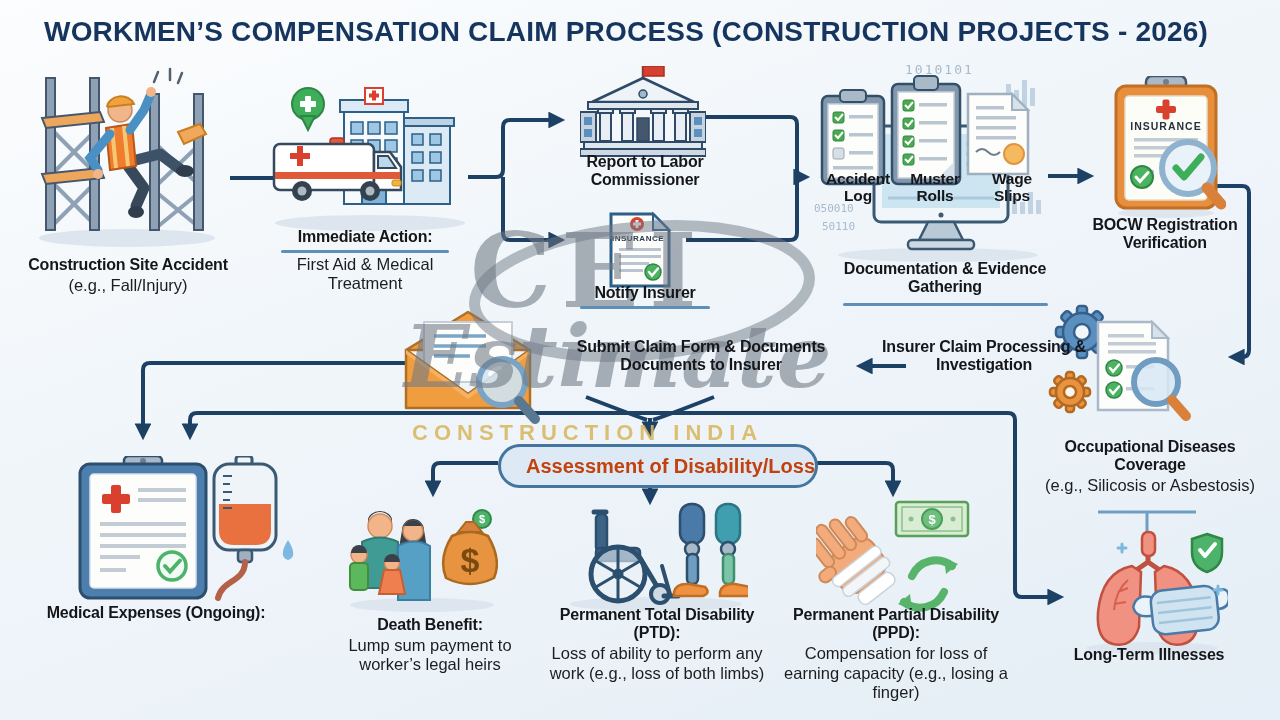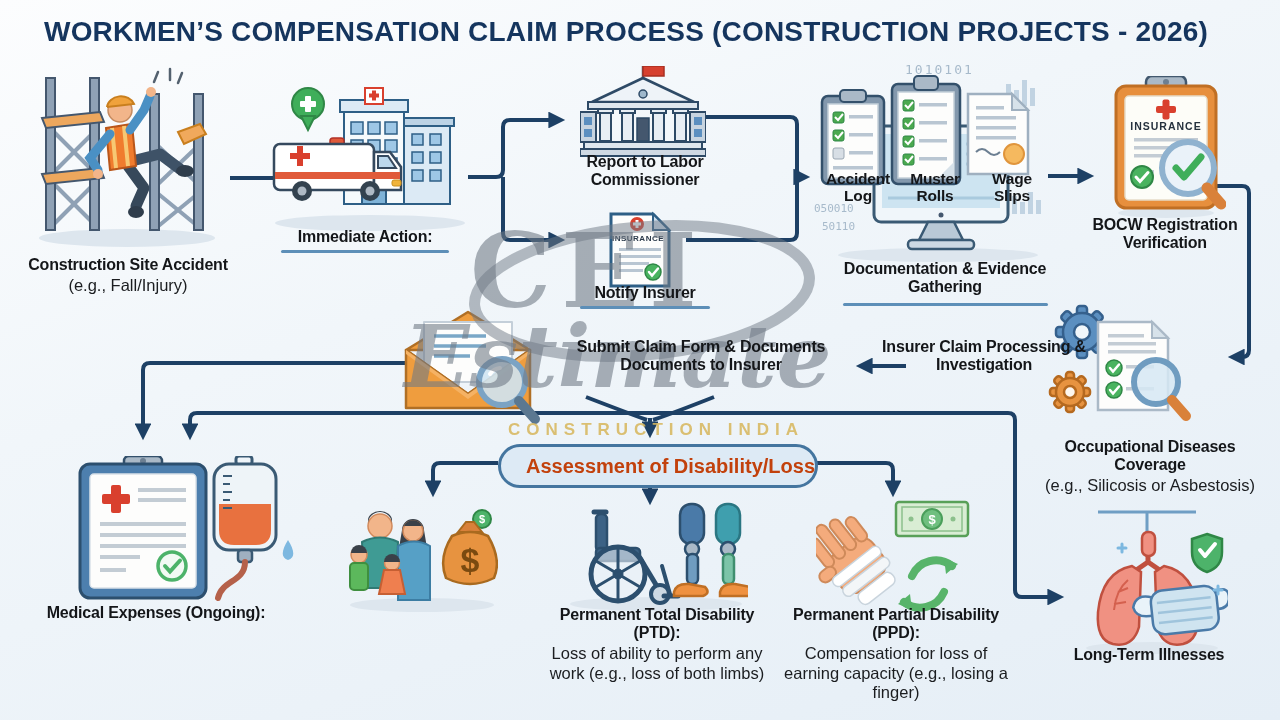--- a/index.html
+++ b/index.html
@@ -20,22 +20,22 @@
   .cn{position:absolute;left:0;top:0;z-index:1;}
   .deco{position:absolute;z-index:1;font-family:"DejaVu Sans Mono",monospace;color:#a7bacb;}
   .wm{position:absolute;z-index:3;pointer-events:none;}
   .wm-swoosh{position:absolute;left:452px;top:206px;}
   .wm-cei{position:absolute;left:470px;top:220px;width:340px;text-align:left;
     font-family:"DejaVu Serif",serif;font-weight:bold;font-size:102px;line-height:1;
     color:#6f7985;opacity:.58;letter-spacing:10px;}
   .wm-script{position:absolute;left:404px;top:314px;width:420px;text-align:center;
     font-family:"DejaVu Serif",serif;font-style:italic;font-weight:bold;font-size:86px;
     line-height:1;color:#6f7985;opacity:.58;}
-  .wm-sub{position:absolute;left:412px;top:420px;width:392px;text-align:right;
-    font-weight:bold;font-size:17px;letter-spacing:6px;color:#d8b860;opacity:.88;}
+  .wm-sub{position:absolute;left:412px;top:420px;width:392px;text-align:left;
+    font-weight:bold;font-size:22px;letter-spacing:6px;color:#d8b860;opacity:.88;}
 </style>
 </head>
 <body>
 
 <div id="canvas">
 
   <svg class="cn" width="1280" height="720">
     <defs>
       <marker id="ah" viewBox="0 0 10 10" refX="7.5" refY="5" markerWidth="4.6" markerHeight="4.2" orient="auto">
         <path d="M0,0 L10,5 L0,10 z" fill="#1d4065"></path>
@@ -547,20 +547,21 @@
   </div>
 
   <div class="lbl" style="left:16px;top:256px;width:224px;">
     <div class="t">Construction Site Accident</div>
     <div class="s">(e.g., Fall/Injury)</div>
   </div>
 
   <div class="lbl" style="left:262px;top:228px;width:206px;">
     <div class="t">Immediate Action:</div>
     <div class="ul" style="width:168px;"></div>
+    <div class="s">First Aid &amp; Medical Treatment</div>
   </div>
 
   <div class="lbl" style="left:550px;top:153px;width:190px;">
     <div class="t">Report to Labor Commissioner</div>
   </div>
 
   <div class="lbl" style="left:555px;top:284px;width:180px;">
     <div class="t">Notify Insurer</div>
     <div class="ul" style="width:130px;"></div>
   </div>
@@ -594,20 +595,24 @@
   </div>
 
   <div class="pill" style="left:498px;top:444px;width:314px;height:38px;">
     <span>Assessment of Disability/Loss</span>
   </div>
 
   <div class="lbl" style="left:40px;top:604px;width:232px;text-align:center;">
     <div class="t">Medical Expenses (Ongoing):</div>
   </div>
 
+  <div class="lbl" style="left:318px;top:616px;width:224px;">
+    <div class="t">Death Benefit:</div>
+    <div class="s">Lump sum payment to worker’s legal heirs</div>
+  </div>
 
   <div class="lbl" style="left:542px;top:606px;width:230px;">
     <div class="t">Permanent Total Disability (PTD):</div>
     <div class="s">Loss of ability to perform any work (e.g., loss of both limbs)</div>
   </div>
 
   <div class="lbl" style="left:776px;top:606px;width:240px;">
     <div class="t">Permanent Partial Disability (PPD):</div>
     <div class="s">Compensation for loss of earning capacity (e.g., losing a finger)</div>
   </div>

